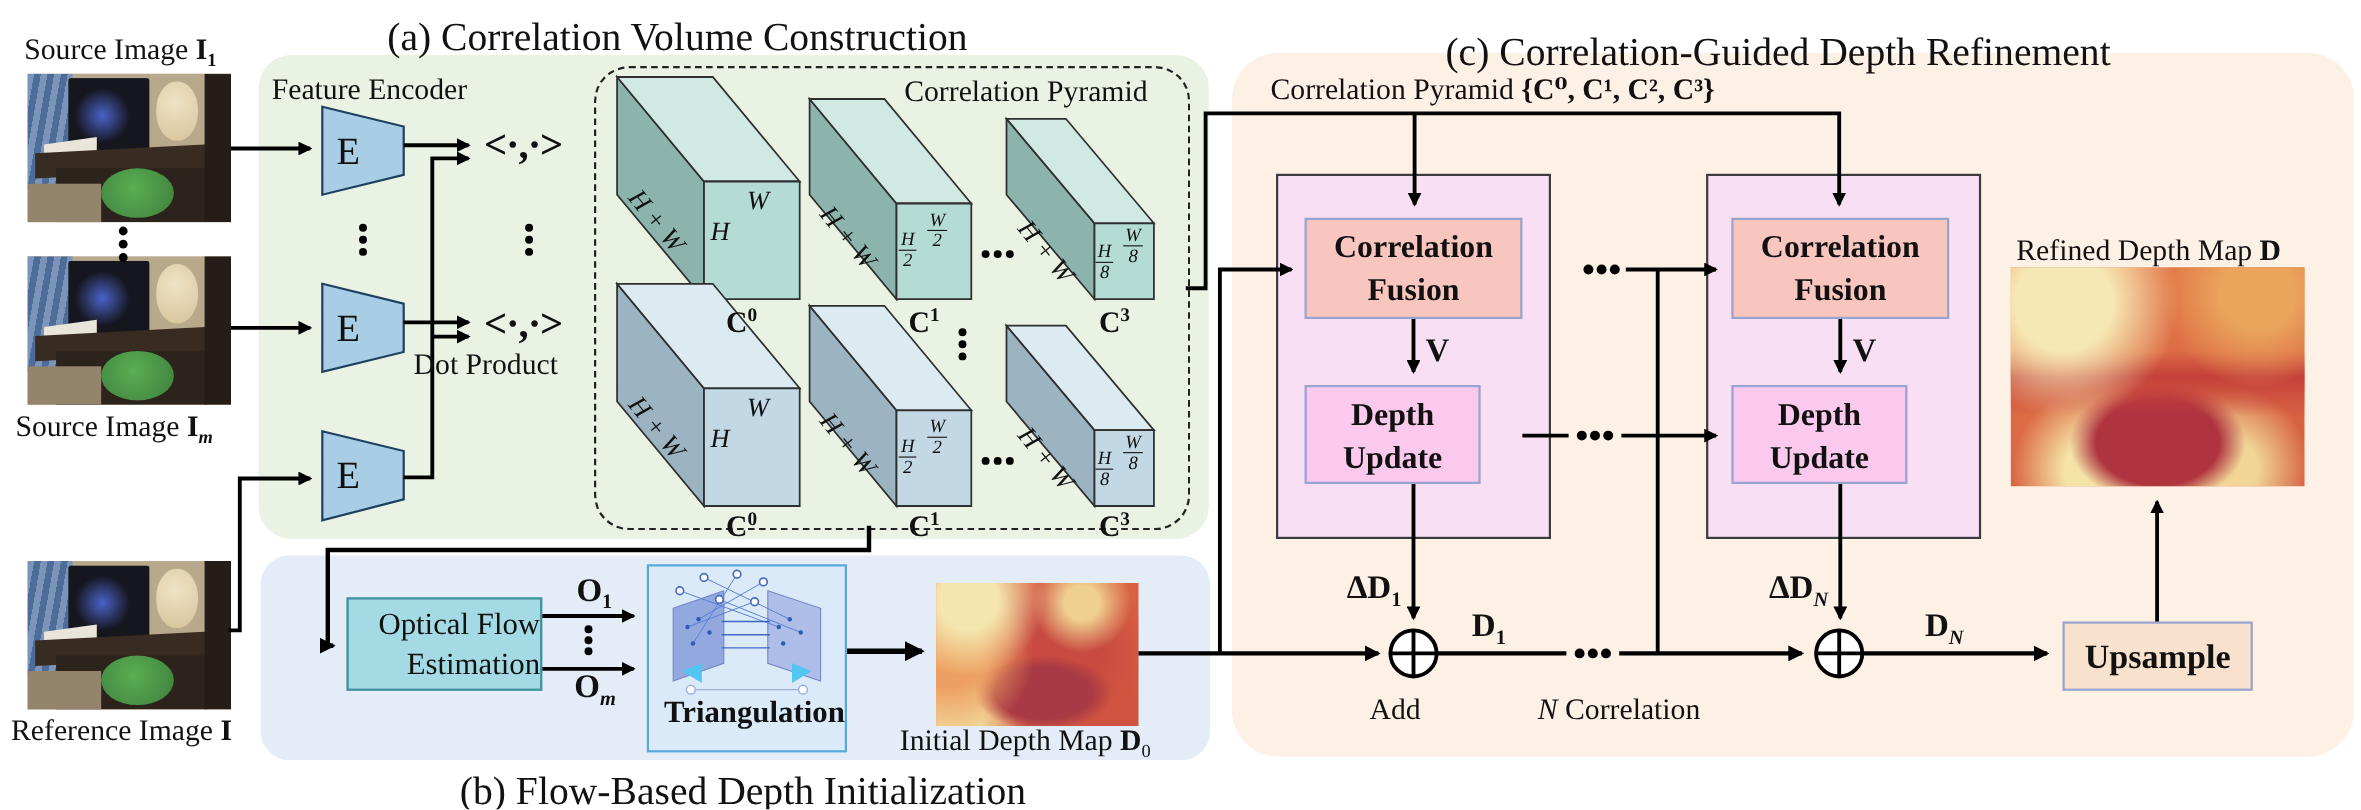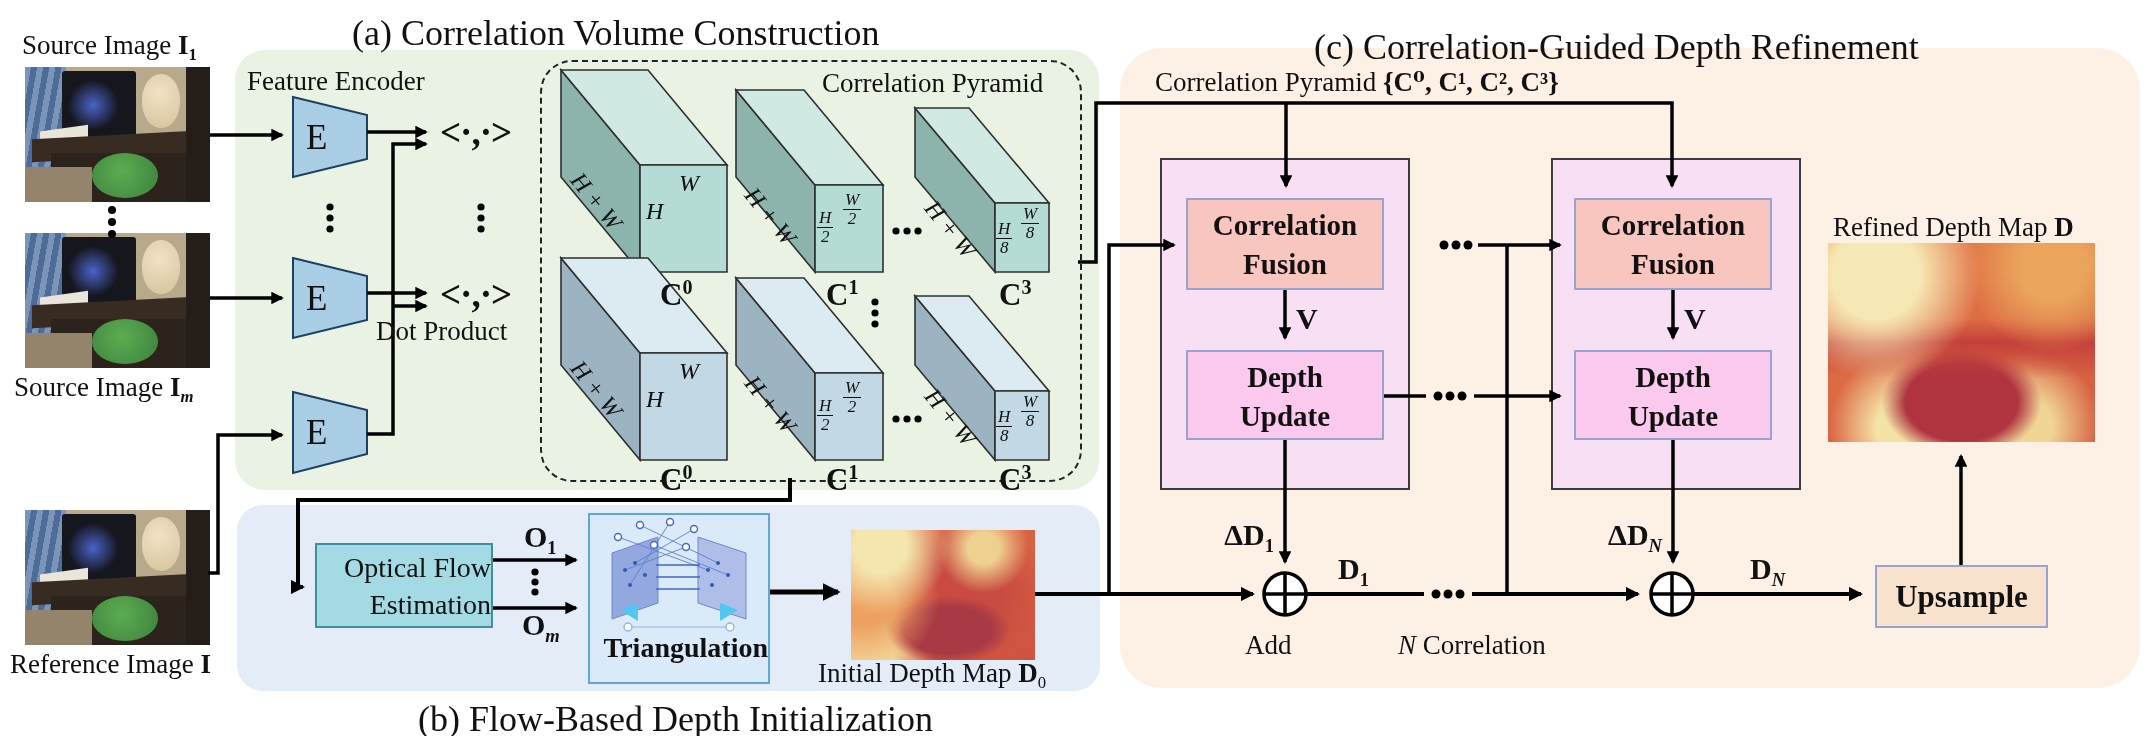--- a/index.html
+++ b/index.html
@@ -35,21 +35,21 @@
   .ofbox{left:315px;top:543px;width:178px;height:85px;background:#a3dae3;border:2.5px solid #3f8fa0;
          font-size:28px;line-height:1.32;padding-top:5px;}
   .tribox{left:588px;top:513px;width:182px;height:171px;background:#daeaf9;border:2.5px solid #58a8dc;}
   .tribox .tlabel{position:absolute;left:0;bottom:18px;width:100%;font-weight:bold;font-size:28px;}
   .container{position:absolute;z-index:2;background:#f8dff4;border:2px solid #3c3c3c;}
   .cnt1{left:1160px;top:158px;width:246px;height:328px;}
   .cnt2{left:1551px;top:158px;width:246px;height:328px;}
   .innerbox{position:absolute;z-index:2;border:2px solid #97a4cf;text-align:center;
             font-weight:bold;font-size:29px;line-height:1.35;box-sizing:border-box;padding-top:6px;}
   .cf{background:#f9c5bf;width:198px;height:92px;}
-  .du{background:#fbc9ee;width:198px;height:90px;}
+  .du{background:#fbc9ee;width:160px;height:90px;}
   .cf1{left:1186px;top:198px;} .du1{left:1186px;top:350px;}
   .cf2{left:1574px;top:198px;} .du2{left:1574px;top:350px;}
   .upsample{left:1875px;top:565px;width:173px;height:63px;background:#f9e2cd;border:2px solid #97a4cf;
             font-weight:bold;font-size:31px;line-height:60px;text-align:center;}
   .depth{position:absolute;z-index:2;}
   .depth-init{left:851px;top:530px;width:184px;height:130px;background:
      radial-gradient(circle at 16% 12%, #f4e6ae 0 14%, rgba(0,0,0,0) 36%),
      radial-gradient(circle at 6% 50%, #eda061 0 16%, rgba(0,0,0,0) 42%),
      radial-gradient(circle at 72% 14%, #f0d090 0 9%, rgba(0,0,0,0) 26%),
      radial-gradient(ellipse 34% 26% at 53% 77%, #a93a45 0 70%, rgba(0,0,0,0) 100%),
@@ -65,21 +65,21 @@
      radial-gradient(circle at 74% 92%, #f0d596 0 10%, rgba(0,0,0,0) 28%),
      linear-gradient(160deg,#e57c48,#d45a40);}
   .dotop{font-weight:bold;font-size:37px;letter-spacing:-1px;}
   .cube-lbl{font-style:italic;font-size:24px;}
   .edge-lbl{position:absolute;z-index:4;width:84px;text-align:center;font-style:italic;
             font-size:24px;transform:rotate(51deg);white-space:nowrap;}
   .frac{display:inline-block;text-align:center;font-style:italic;font-size:17px;line-height:1.05;
         vertical-align:middle;}
   .frac .fn{display:block;border-bottom:1.6px solid #111;padding:0 2px;}
   .frac .fd{display:block;}
-  .clabel{font-weight:bold;font-size:31px;}
+  .clabel{font-weight:bold;font-size:27px;}
   .clabel sup{font-size:0.65em;}
   .mathlbl{font-weight:bold;font-size:30px;}
   .overlay{position:absolute;left:0;top:0;z-index:3;pointer-events:none;}
   .ctr{}
 </style>
 </head>
 <body>
 
 <div class="canvas">
 

